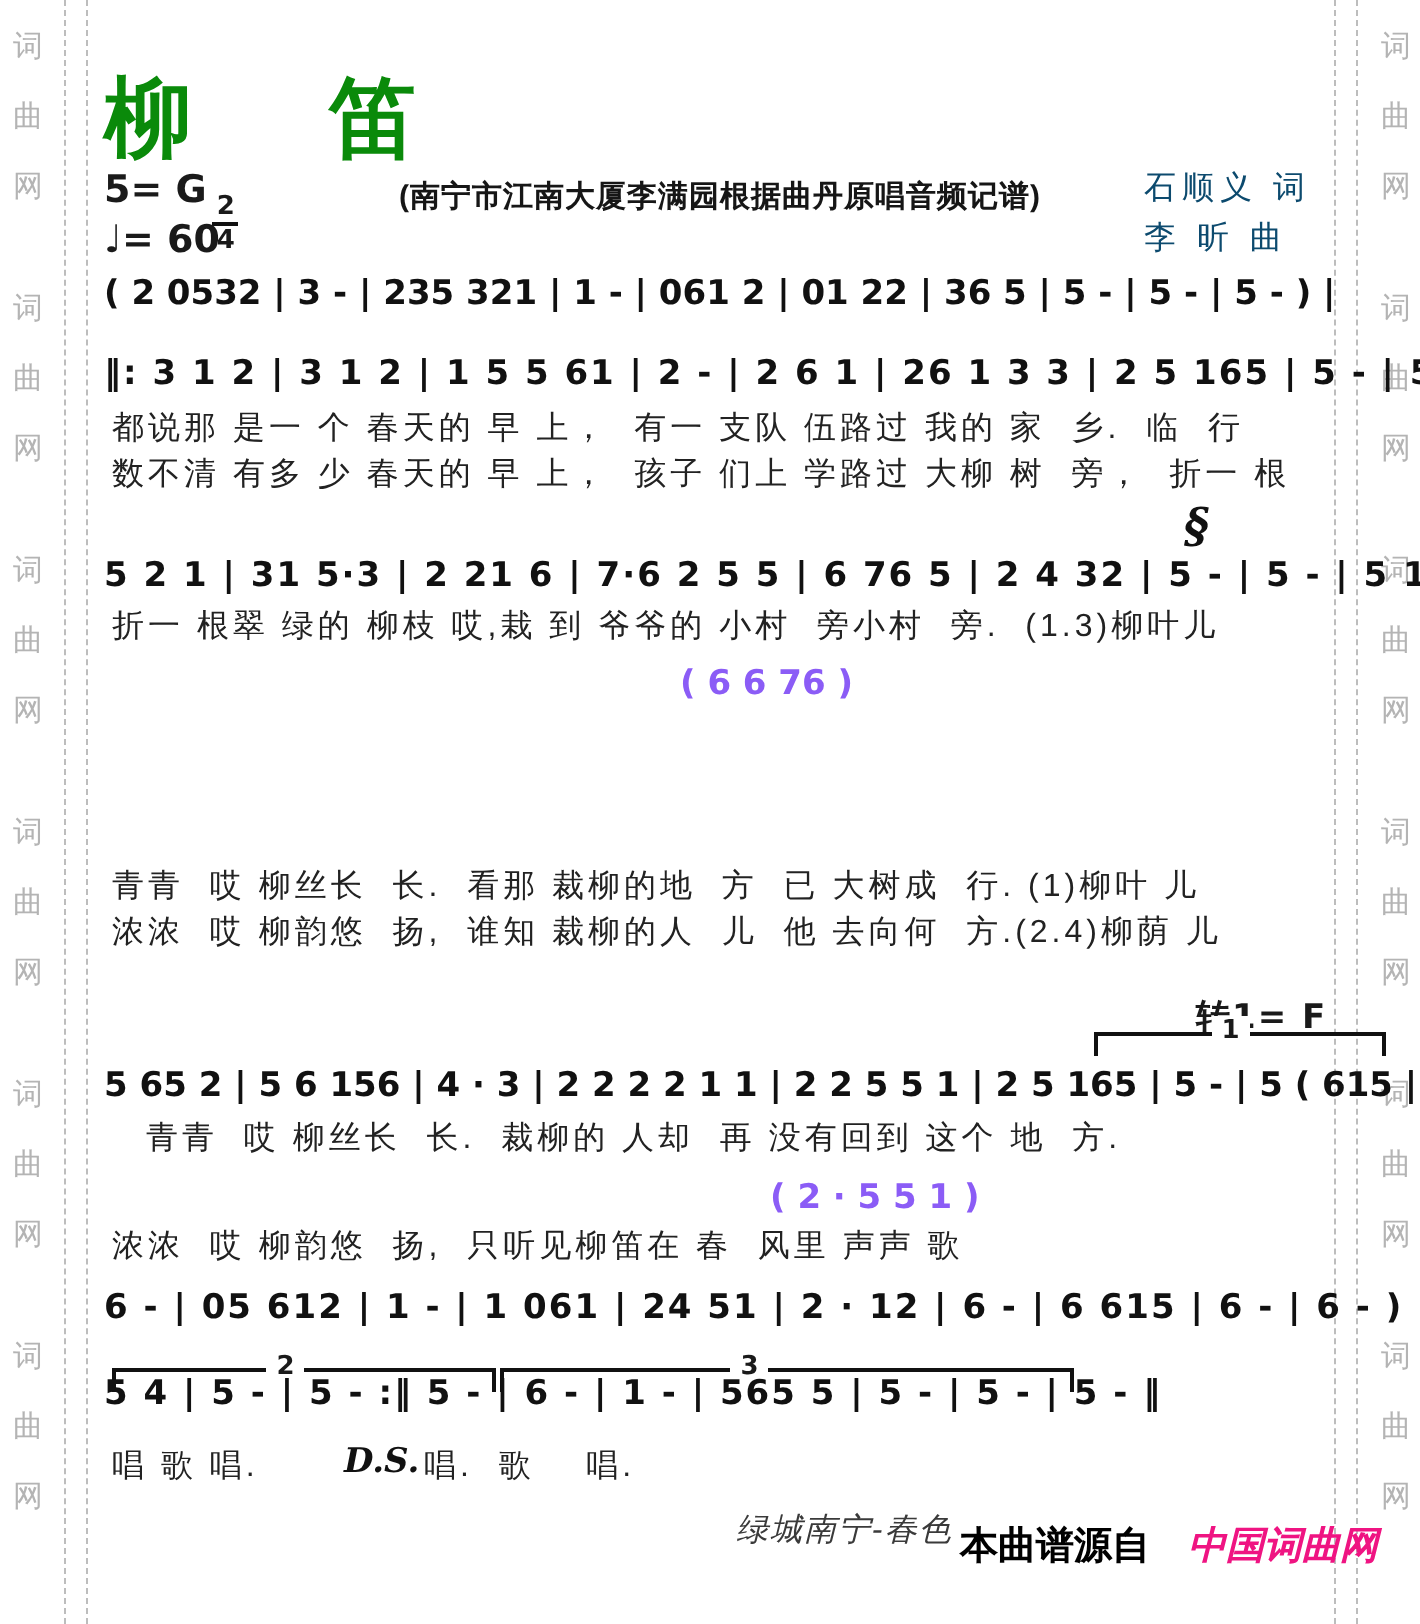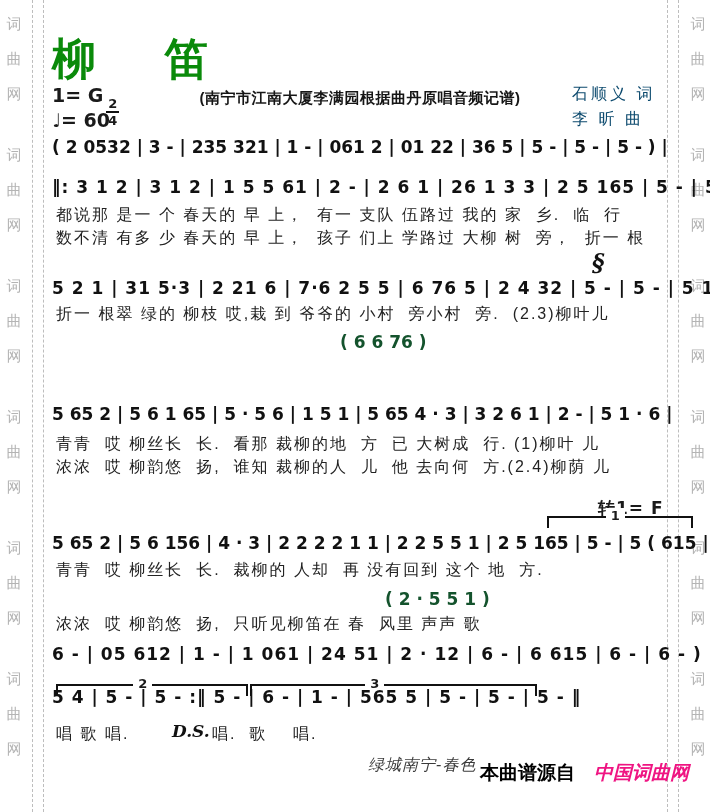--- a/index.html
+++ b/index.html
@@ -22,21 +22,21 @@
   .tempo{position:absolute;left:52px;top:109px;font:700 19px "DejaVu Sans",sans-serif;}
   .subtitle{position:absolute;left:150px;width:420px;top:89px;text-align:center;
             font-size:15px;font-weight:600;color:#161616;letter-spacing:.5px;}
   .credit{position:absolute;left:572px;width:110px;font-size:16px;letter-spacing:3px;color:#0c4a6e;}
   
   .m{position:absolute;left:52px;font:700 17px/1.2 "DejaVu Sans",sans-serif;letter-spacing:0;
      white-space:pre;color:#111;}
   .sp1{letter-spacing:1px;}
   .ly{position:absolute;left:56px;font-size:16px;line-height:1.2;letter-spacing:2px;
       white-space:pre;color:#222;}
-  .inset{position:absolute;font:700 17px/1.2 "DejaVu Sans",sans-serif;white-space:pre;color:#14532d;}
+  .inset{position:absolute;font:700 17px/1.2 "DejaVu Sans",sans-serif;white-space:pre;color:#8b5cf6;}
   .segno{position:absolute;left:592px;top:248px;font:700 italic 24px "DejaVu Serif",serif;color:#111;}
   .modulation{position:absolute;left:598px;top:497px;font:700 17px "DejaVu Sans",sans-serif;letter-spacing:1px;}
   .volta{position:absolute;height:10px;border-top:2px solid #111;border-left:2px solid #111;border-right:2px solid #111;}
   .volta .num{position:absolute;top:-10px;left:40%;background:#fff;padding:0 5px;
               font:700 13px "DejaVu Sans",sans-serif;}
   .ds{position:absolute;left:172px;top:721px;font:700 italic 17px "DejaVu Serif",serif;color:#111;}
   
   .hand-note{position:absolute;left:368px;top:755px;font-family:"DejaVu Serif",serif;font-style:italic;
              font-size:16px;color:#3a3a3a;letter-spacing:1px;}
   .src-prefix{position:absolute;left:480px;top:760px;font-weight:bold;font-size:19px;color:#000;}
@@ -100,21 +100,21 @@
       <span class="wm-gap"></span>
       <span class="wm-char">词</span>
       <span class="wm-char">曲</span>
       <span class="wm-char">网</span>
       <span class="wm-gap"></span>
     </div>
 
   <div class="title" id="song-title" style="color: rgb(10, 138, 10);">柳　笛</div>
 
   <div class="keysig">
-    <span>1= G</span><span class="frac">
+    <span>5= G</span><span class="frac">
         <span>2</span>
         <span class="frac-bar"></span>
         <span>4</span>
       </span>
   </div>
   <div class="tempo">
     <span>♩</span><span>= 60</span>
   </div>
 
   <div class="subtitle">(南宁市江南大厦李满园根据曲丹原唱音频记谱)</div>
@@ -122,33 +122,32 @@
   <div class="credit" style="top:109px;">李 昕 曲</div>
 
   <div class="m" style="top:137px;">( 2 0532 | 3 - | 235 321 | 1 - | 061 2 | 01 22 | 36 5 | 5 - | 5 - | 5 - ) |</div>
 
   <div class="m sp1" style="top:177px;">‖: 3 1 2 | 3 1 2 | 1 5 5 61 | 2 - | 2 6 1 | 26 1 3 3 | 2 5 165 | 5 - | 5 2 3 |</div>
   <div class="ly" style="top:205px;">都说那 是一 个 春天的 早 上，  有一 支队 伍路过 我的 家  乡.  临  行</div>
   <div class="ly" style="top:228px;">数不清 有多 少 春天的 早 上，  孩子 们上 学路过 大柳 树  旁，  折一 根</div>
 
   <div class="segno">§</div>
   <div class="m sp1" style="top:278px;">5 2 1 | 31 5·3 | 2 21 6 | 7·6 2 5 5 | 6 76 5 | 2 4 32 | 5 - | 5 - | 5 1·6 |</div>
-  <div class="ly" style="top:304px;">折一 根翠 绿的 柳枝 哎,栽 到 爷爷的 小村  旁小村  旁.  (2.3)柳叶儿</div>
+  <div class="ly" style="top:304px;">折一 根翠 绿的 柳枝 哎,栽 到 爷爷的 小村  旁小村  旁.  (1.3)柳叶儿</div>
   <div class="inset" style="left:340px;top:332px;">( 6 6 76 )</div>
 
-  <div class="m" style="top:404px;">5 65 2 | 5 6 1 65 | 5 · 5 6 | 1 5 1 | 5 65 4 · 3 | 3 2 6 1 | 2 - | 5 1 · 6 |</div>
   <div class="ly" style="top:434px;">青青  哎 柳丝长  长.  看那 裁柳的地  方  已 大树成  行. (1)柳叶 儿</div>
   <div class="ly" style="top:457px;">浓浓  哎 柳韵悠  扬,  谁知 裁柳的人  儿  他 去向何  方.(2.4)柳荫 儿</div>
 
   <div class="modulation">转1= F</div>
   <div class="volta" style="left:547px;top:516px;width:142px;">
     <span class="num">1</span>
   </div>
   <div class="m" style="top:533px;">5 65 2 | 5 6 156 | 4 · 3 | 2 2 2 2 1 1 | 2 2 5 5 1 | 2 5 165 | 5 - | 5 ( 615 |</div>
-  <div class="ly" style="top:560px;">青青  哎 柳丝长  长.  裁柳的 人却  再 没有回到 这个 地  方.</div>
+  <div class="ly" style="top:560px;margin-left:17px;">青青  哎 柳丝长  长.  裁柳的 人却  再 没有回到 这个 地  方.</div>
   <div class="inset" style="left:385px;top:589px;">( 2 · 5 5 1 )</div>
   <div class="ly" style="top:614px;">浓浓  哎 柳韵悠  扬,  只听见柳笛在 春  风里 声声 歌</div>
 
   <div class="m sp1" style="top:644px;">6 - | 05 612 | 1 - | 1 061 | 24 51 | 2 · 12 | 6 - | 6 615 | 6 - | 6 - ) :‖</div>
 
   <div class="volta" style="left:56px;top:684px;width:188px;">
     <span class="num">2</span>
   </div>
   <div class="volta" style="left:250px;top:684px;width:283px;">
     <span class="num">3</span>

